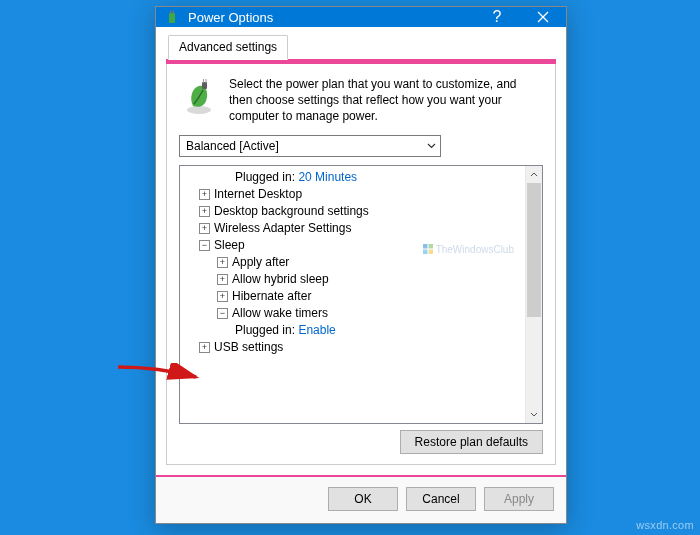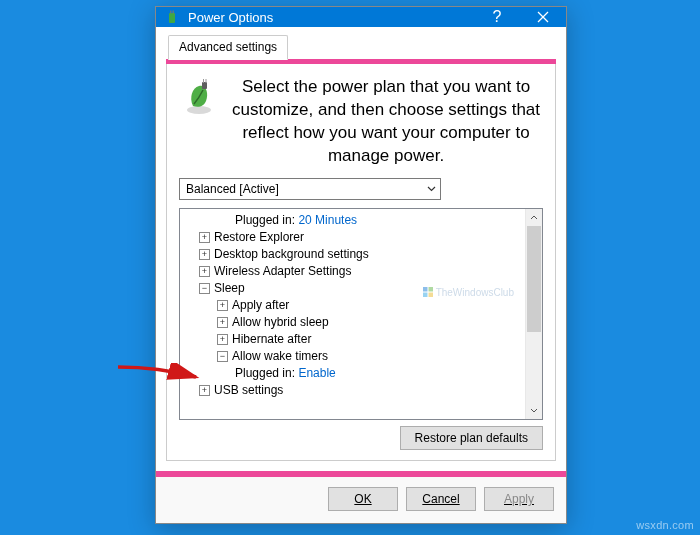--- a/index.html
+++ b/index.html
@@ -73,21 +73,21 @@
     border: 1px solid #ccc;
     border-top: none;
     flex: 1;
     padding: 12px 12px 10px 12px;
     display: flex; flex-direction: column;
   }
   .intro { display: flex; gap: 10px; margin-bottom: 10px; }
   .intro-icon {
     width: 40px; height: 40px; flex-shrink: 0;
   }
-  .intro-text { font-size: 17px; color: #000; line-height: 1.35; text-align: center; }
+  .intro-text { font-size: 12px; color: #000; line-height: 1.35; }
   .dropdown {
     width: 262px;
     border: 1px solid #7a7a7a;
     background: #fff;
     height: 22px;
     display: flex; align-items: center;
     padding: 0 4px 0 6px;
     justify-content: space-between;
     margin-bottom: 8px;
     font-size: 12px;
@@ -162,23 +162,22 @@
     padding: 4px 14px;
     font-size: 12px;
     min-width: 70px;
     text-align: center;
   }
   .btn.disabled { color: #888; }
   .buttons {
     display: flex; justify-content: flex-end;
     gap: 8px;
     padding: 10px 12px 12px 0;
-    border-top: 6px solid #ec4899;
+    border-top: 2px solid #ec4899;
     background: #f9f9f9;
-    text-decoration: underline;
   }
   .arrow {
     position: absolute;
     left: 114px; top: 363px;
     pointer-events: none;
   }
   .credit {
     position:absolute;right:6px;bottom:4px;
     font-size:11px;color:rgba(255,255,255,0.55);
     letter-spacing:0.3px;
@@ -242,21 +241,21 @@
 
           <div class="row">
             <span class="sp" style="width:52px"></span>
             <span>Plugged in:</span>&nbsp;
             <span class="link">20 Minutes</span>
           </div>
 
           <div class="row">
             <span class="sp" style="width:16px"></span>
             <span class="toggle">+</span>
-            <span>Restore Explorer</span>
+            <span>Internet Desktop</span>
           </div>
 
           <div class="row">
             <span class="sp" style="width:16px"></span>
             <span class="toggle">+</span>
             <span>Desktop background settings</span>
           </div>
 
           <div class="row">
             <span class="sp" style="width:16px"></span>

